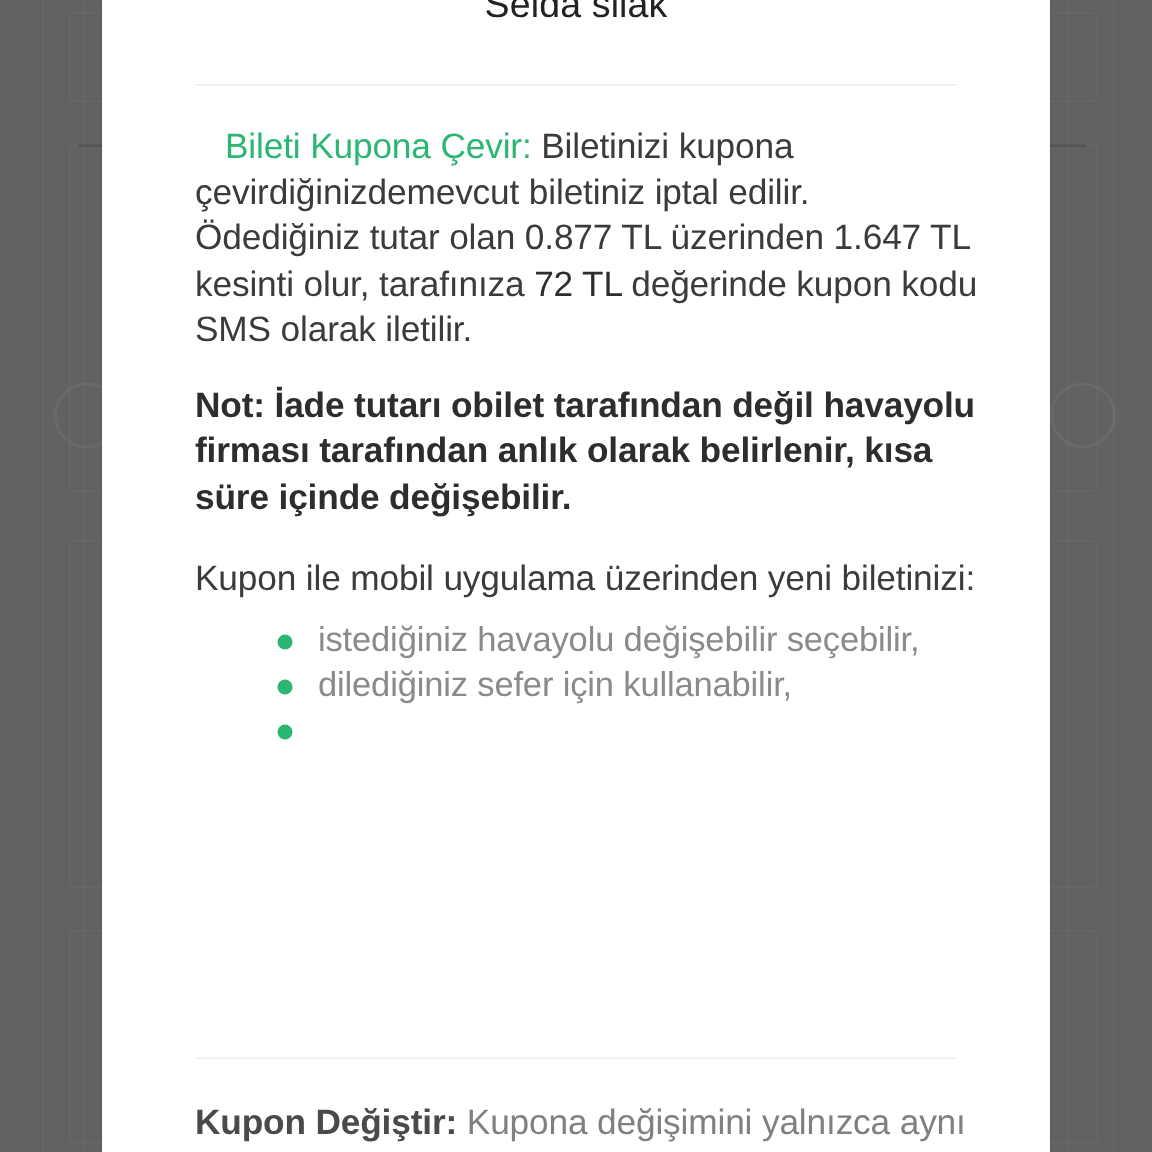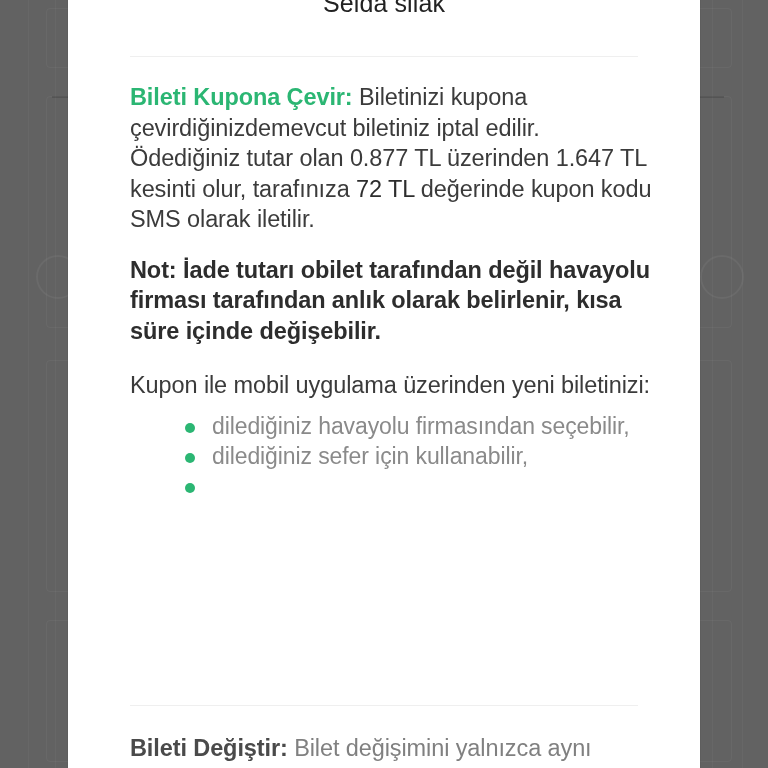--- a/index.html
+++ b/index.html
@@ -85,21 +85,21 @@
     top: 82px;
   }
 
   p.para {
     margin: 0;
     font-size: 23.5px;
     line-height: 30.5px;
     color: #3b3b3b;
     letter-spacing: -0.1px;
   }
-  .accent { color: #2bb673; font-weight: 700; }
+  .accent { color: #2bb673; font-weight: 400; margin-left: 20px; }
   b.inline-b { font-weight: 400; color: #2d2d2d; }
 
   .para.note {
     margin-top: 20px;
     font-weight: 700;
     color: #2d2d2d;
   }
   .para.lead {
     margin-top: 24px;
   }
@@ -212,35 +212,35 @@
       <span class="accent">Bileti Kupona Çevir:</span><span> Biletinizi kupona çevirdiğinizdemevcut biletiniz iptal edilir. Ödediğiniz tutar olan 0.877 TL üzerinden 1.647 TL kesinti olur, tarafınıza </span><b class="inline-b">72 TL</b><span> değerinde kupon kodu SMS olarak iletilir.</span>
     </p>
 
     <p class="para note">Not: İade tutarı obilet tarafından değil havayolu firması tarafından anlık olarak belirlenir, kısa süre içinde değişebilir.</p>
 
     <p class="para lead">Kupon ile mobil uygulama üzerinden yeni biletinizi:</p>
 
     <ul class="bullets">
       <li>
         <span class="dot"></span>
-        <span>dilediğiniz havayolu firmasından seçebilir,</span>
+        <span>istediğiniz havayolu değişebilir seçebilir,</span>
       </li>
       <li>
         <span class="dot"></span>
         <span>dilediğiniz sefer için kullanabilir,</span>
       </li>
       <li>
         <span class="dot"></span>
       </li>
     </ul>
 
 
   </div>
 
   <div class="divider bottom"></div>
 
   <div class="footsec">
     <p>
-      <span class="lbl">Bileti Değiştir:</span><span> Bilet değişimini yalnızca aynı</span>
+      <span class="lbl">Kupon Değiştir:</span><span> Kupona değişimini yalnızca aynı</span>
     </p>
   </div>
 
 </div>
 
 </body></html>

